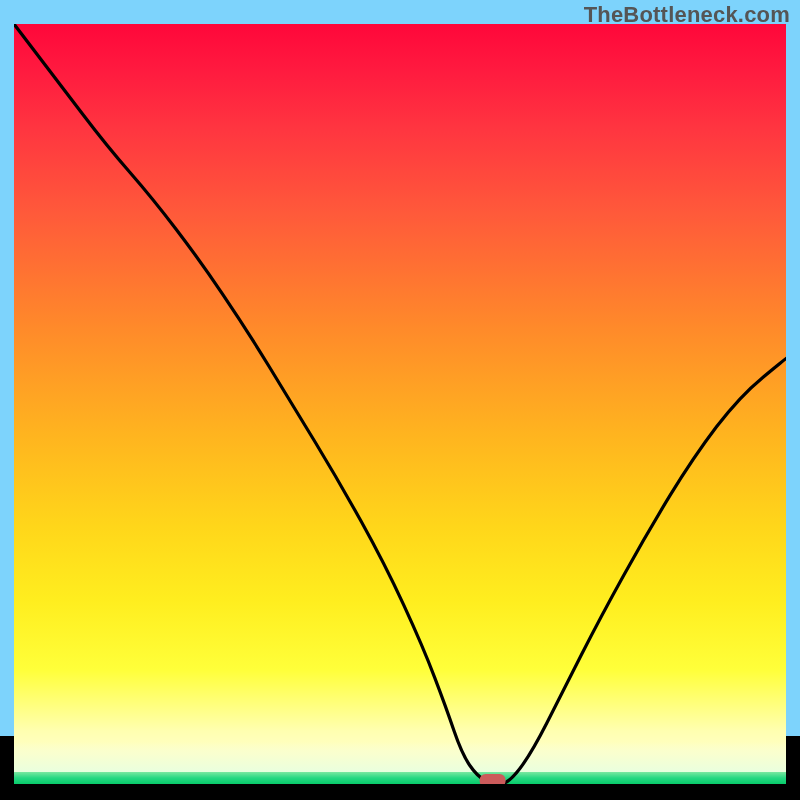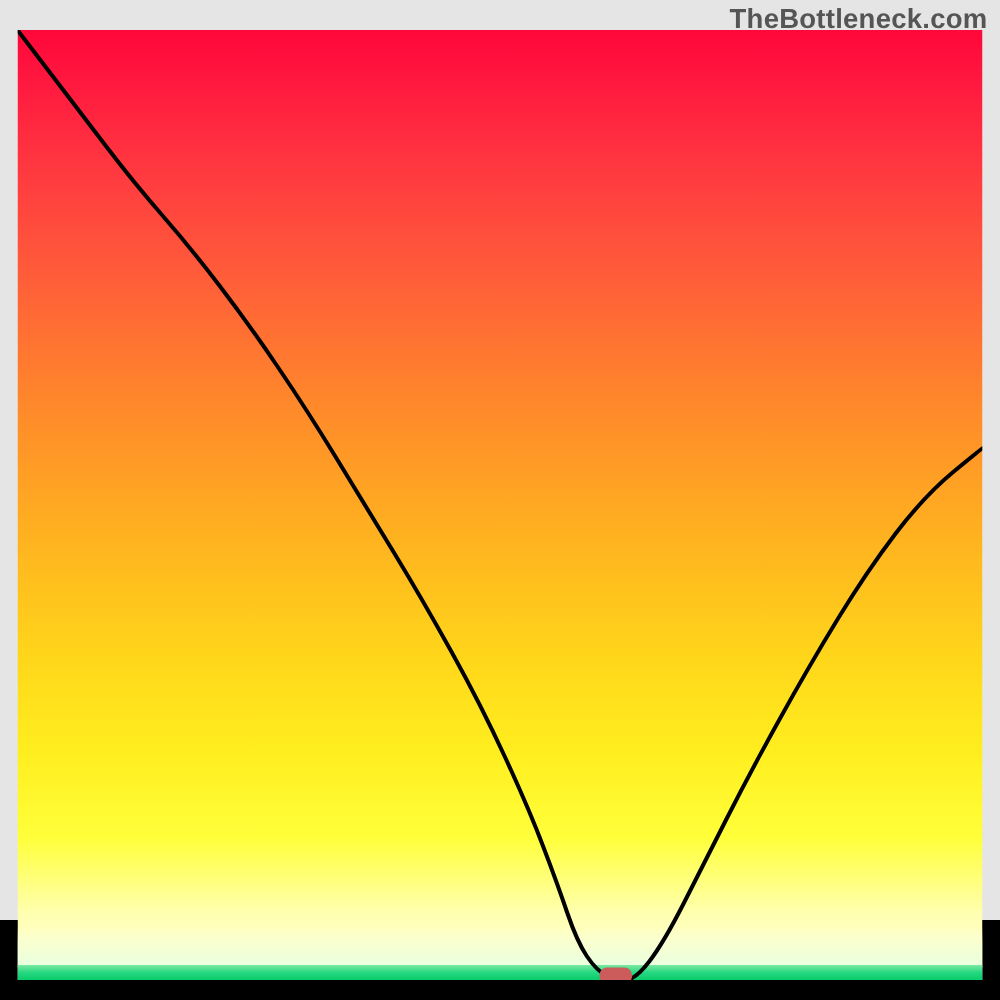--- a/index.html
+++ b/index.html
@@ -8,21 +8,21 @@
     width: 800px;
     height: 800px;
     background: #000;
     overflow: hidden;
     font-family: Arial, Helvetica, sans-serif;
   }
   .frame {
     position: relative;
     width: 800px;
     height: 736px;
-    background: #e5e5e5;
+    background: #7dd3fc;
   }
   .watermark {
     position: absolute;
     top: 2px;
     right: 10px;
     color: #555;
     font-size: 22px;
     font-weight: 600;
     letter-spacing: 0.2px;
     z-index: 5;

